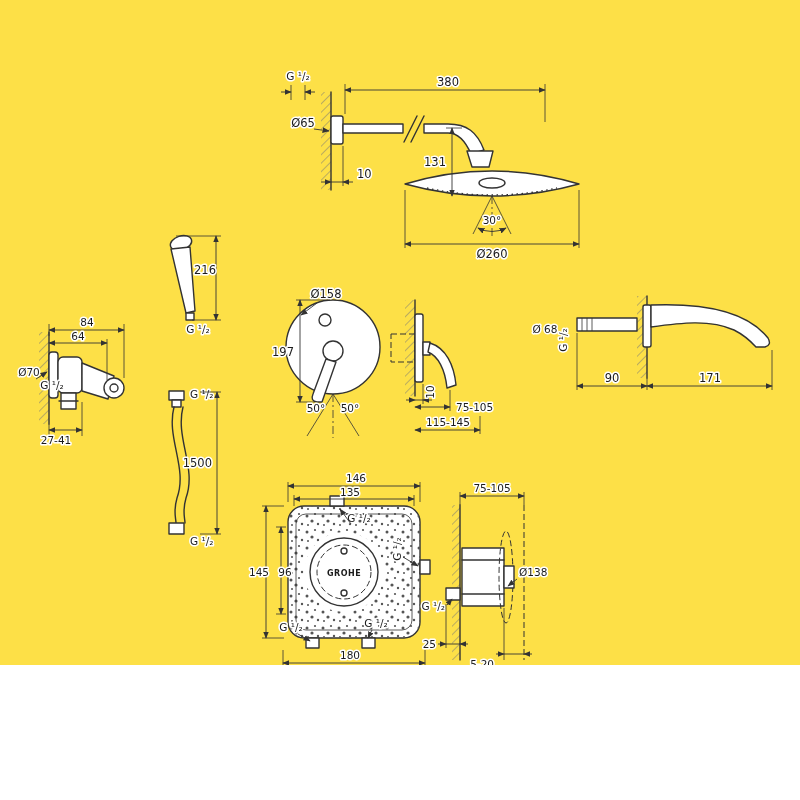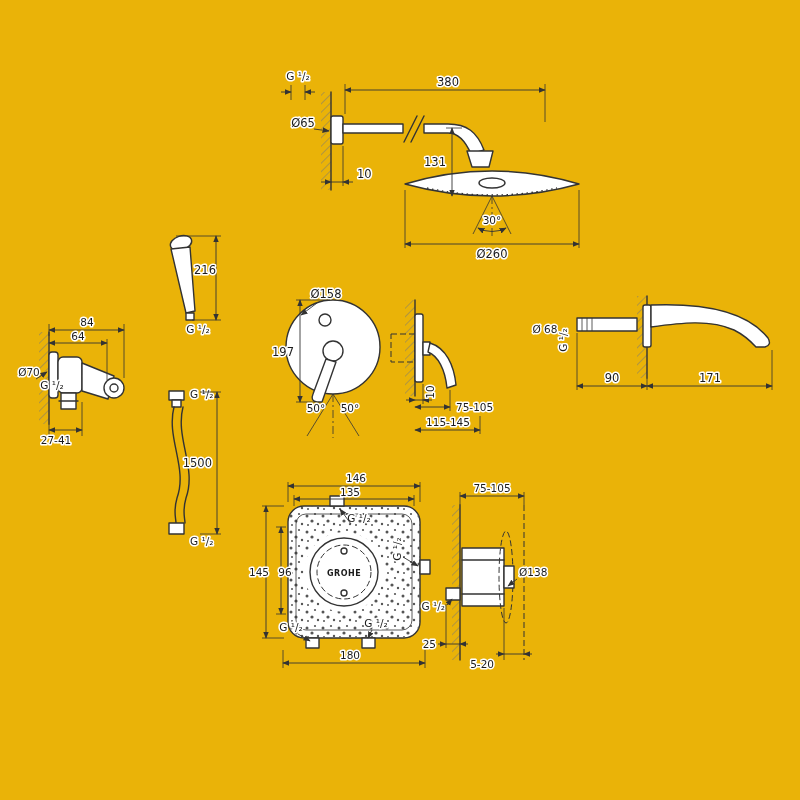--- a/index.html
+++ b/index.html
@@ -1,16 +1,16 @@
 <!DOCTYPE html>
 <html><head>
 <meta charset="utf-8">
 <style>
   html,body{margin:0;padding:0;background:#fff;}
-  .stage{width:800px;height:800px;position:relative;background:#eab308;overflow:hidden;}
+  .stage{width:800px;height:665px;position:relative;background:#fde047;overflow:hidden;}
   svg{display:block}
   .obj{fill:none;stroke:#333;stroke-width:1.4;stroke-linejoin:round;stroke-linecap:round}
   .objf{fill:#fff;stroke:#333;stroke-width:1.4;stroke-linejoin:round}
   .dim{stroke:#333;stroke-width:0.9;fill:none}
   .ext{stroke:#333;stroke-width:0.8;fill:none}
   .dash{stroke:#333;stroke-width:1;stroke-dasharray:6 3;fill:none}
   .cl{stroke:#333;stroke-width:0.8;stroke-dasharray:8 3 2 3;fill:none}
   .dot{stroke:#333;stroke-width:1.3;stroke-dasharray:1.5 3.5;fill:none}
   text{font-family:"DejaVu Sans","Liberation Sans",sans-serif;font-size:11.5px;fill:#1b1b1b;
        paint-order:stroke;stroke:#fff;stroke-width:3px;stroke-linejoin:round}

